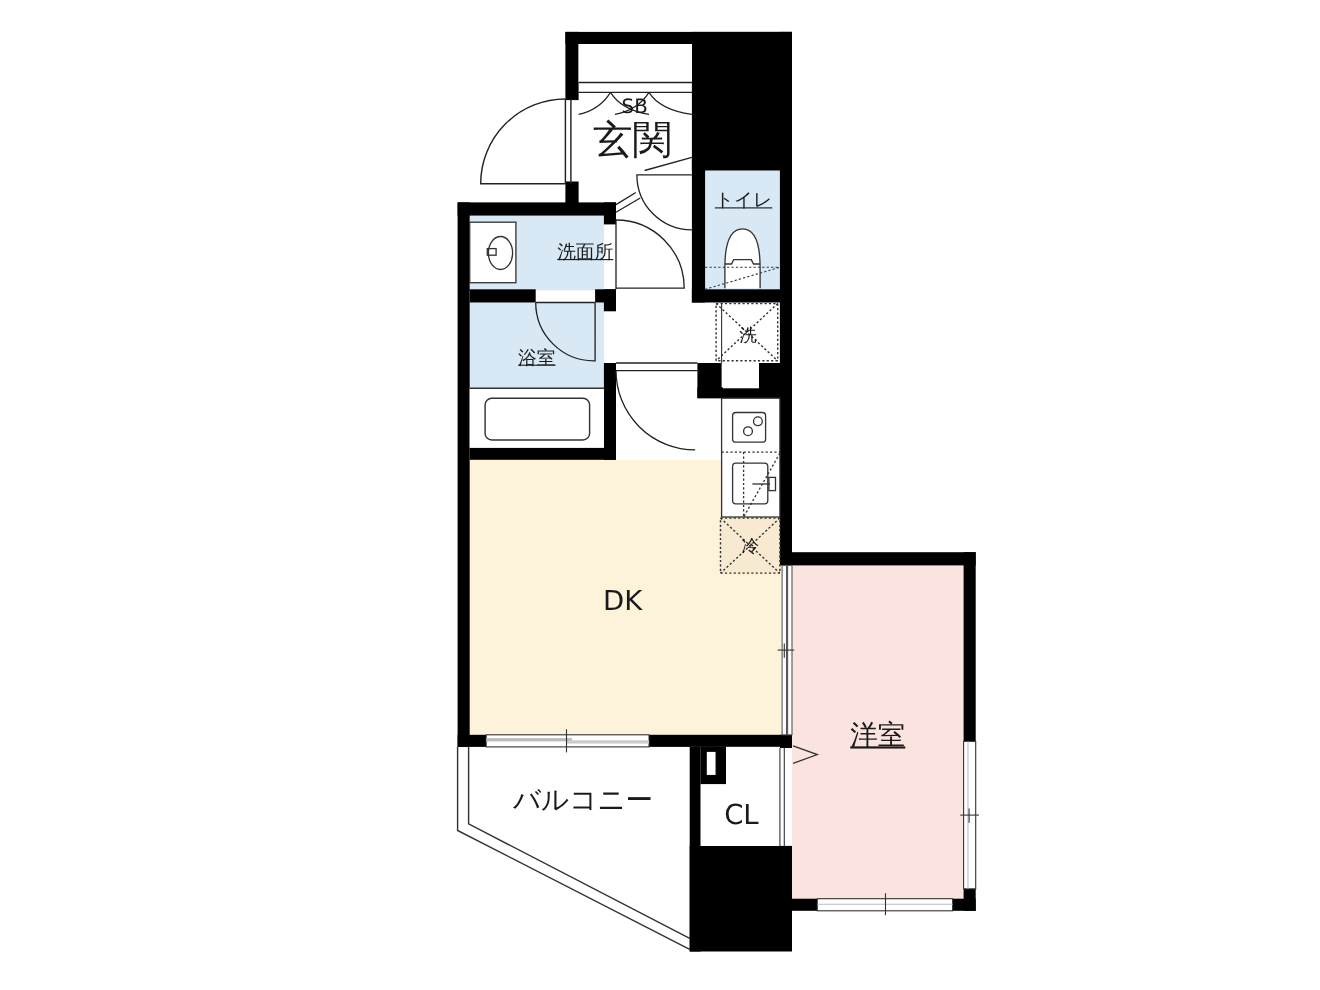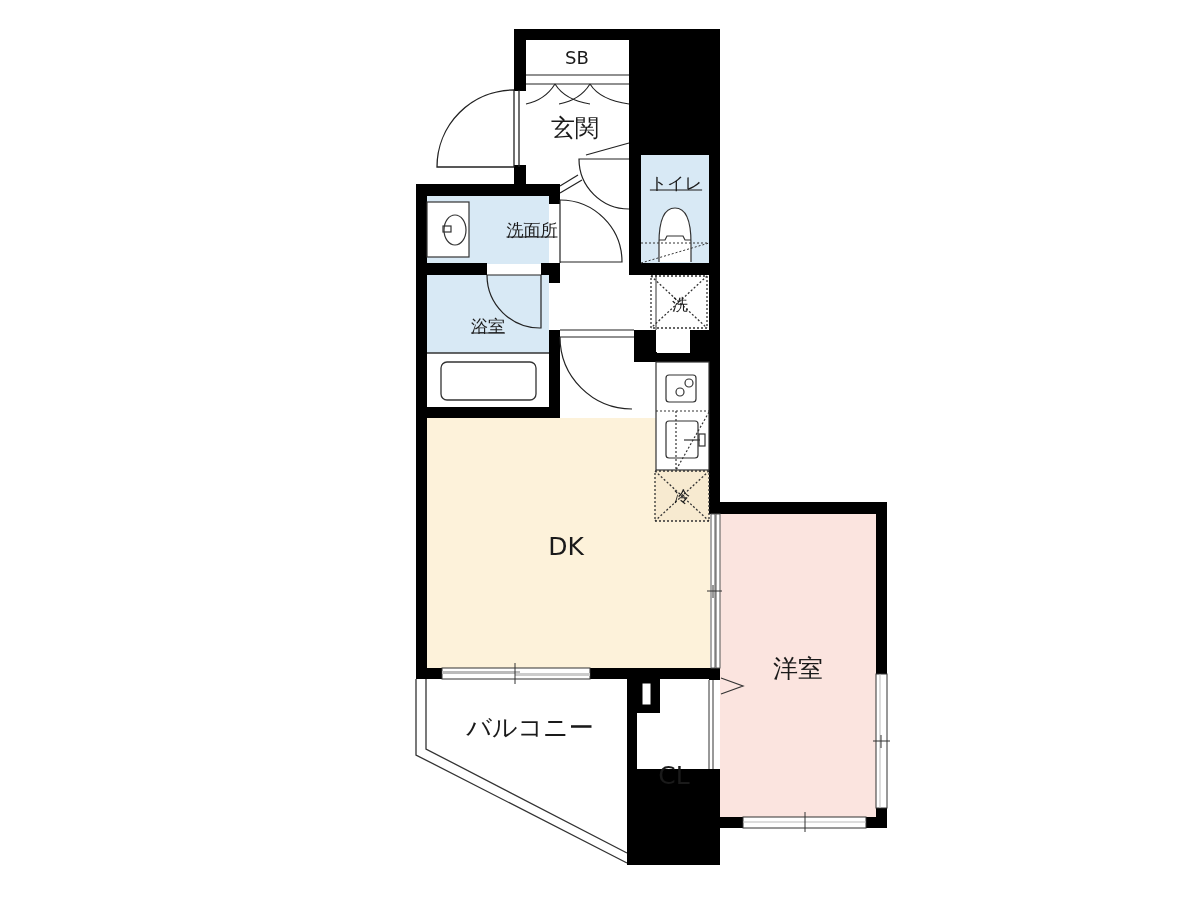--- a/index.html
+++ b/index.html
@@ -1,21 +1,21 @@
 <!DOCTYPE html>
 <html><head>
   <meta charset="utf-8">
   <style>
     html, body { margin: 0; padding: 0; background: #ffffff; }
     body { width: 1200px; height: 900px; position: relative; overflow: hidden; font-family: "DejaVu Sans", sans-serif; }
     #plan { position: absolute; left: 0; top: 0; width: 1200px; height: 900px; }
     .label { position: absolute; color: #1a1a1a; font-family: "DejaVu Sans", sans-serif; white-space: nowrap; transform: translate(-50%, -50%); line-height: 1; }
-    .lbl-lg { font-size: 24px; }
+    .lbl-lg { font-size: 36px; }
     .lbl-md { font-size: 25px; text-align: center; }
-    .lbl-sm { font-size: 18px; }
+    .lbl-sm { font-size: 18px; margin-top: 40px; }
     .lbl-xs { font-size: 17px; text-decoration: underline; }
     .lbl-fx { font-size: 16px; }
   </style>
 </head>
 <body>
 
 <svg id="plan" viewBox="0 0 1200 900" xmlns="http://www.w3.org/2000/svg">
 
   <g>
     <rect x="427" y="418" width="283" height="251" fill="#fdf2da"></rect>
@@ -194,15 +194,15 @@
 </svg>
 
 <span class="label lbl-sm" style="left:577px; top:58px;">SB</span>
 <span class="label lbl-lg" style="left:575px; top:128px;">玄関</span>
 <span class="label lbl-xs" style="left:676px; top:183px;">トイレ</span>
 <span class="label lbl-xs" style="left:532px; top:230px;">洗面所</span>
 <span class="label lbl-xs" style="left:488px; top:326px;">浴室</span>
 <span class="label lbl-fx" style="left:680px; top:305px;">洗</span>
 <span class="label lbl-fx" style="left:682px; top:497px;">冷</span>
 <span class="label lbl-md" style="left:566px; top:546px;">DK</span>
-<span class="label lbl-md" style="left:798px; top:668px;">洋室</span>
-<span class="label lbl-md" style="left:674px; top:741px;margin-top:34px;">CL</span>
+<span class="label lbl-md" style="left:798px; top:668px;text-decoration:underline;">洋室</span>
+<span class="label lbl-md" style="left:674px; top:741px;">CL</span>
 <span class="label lbl-md" style="left:530px; top:727px;">バルコニー</span>
 
 </body></html>

